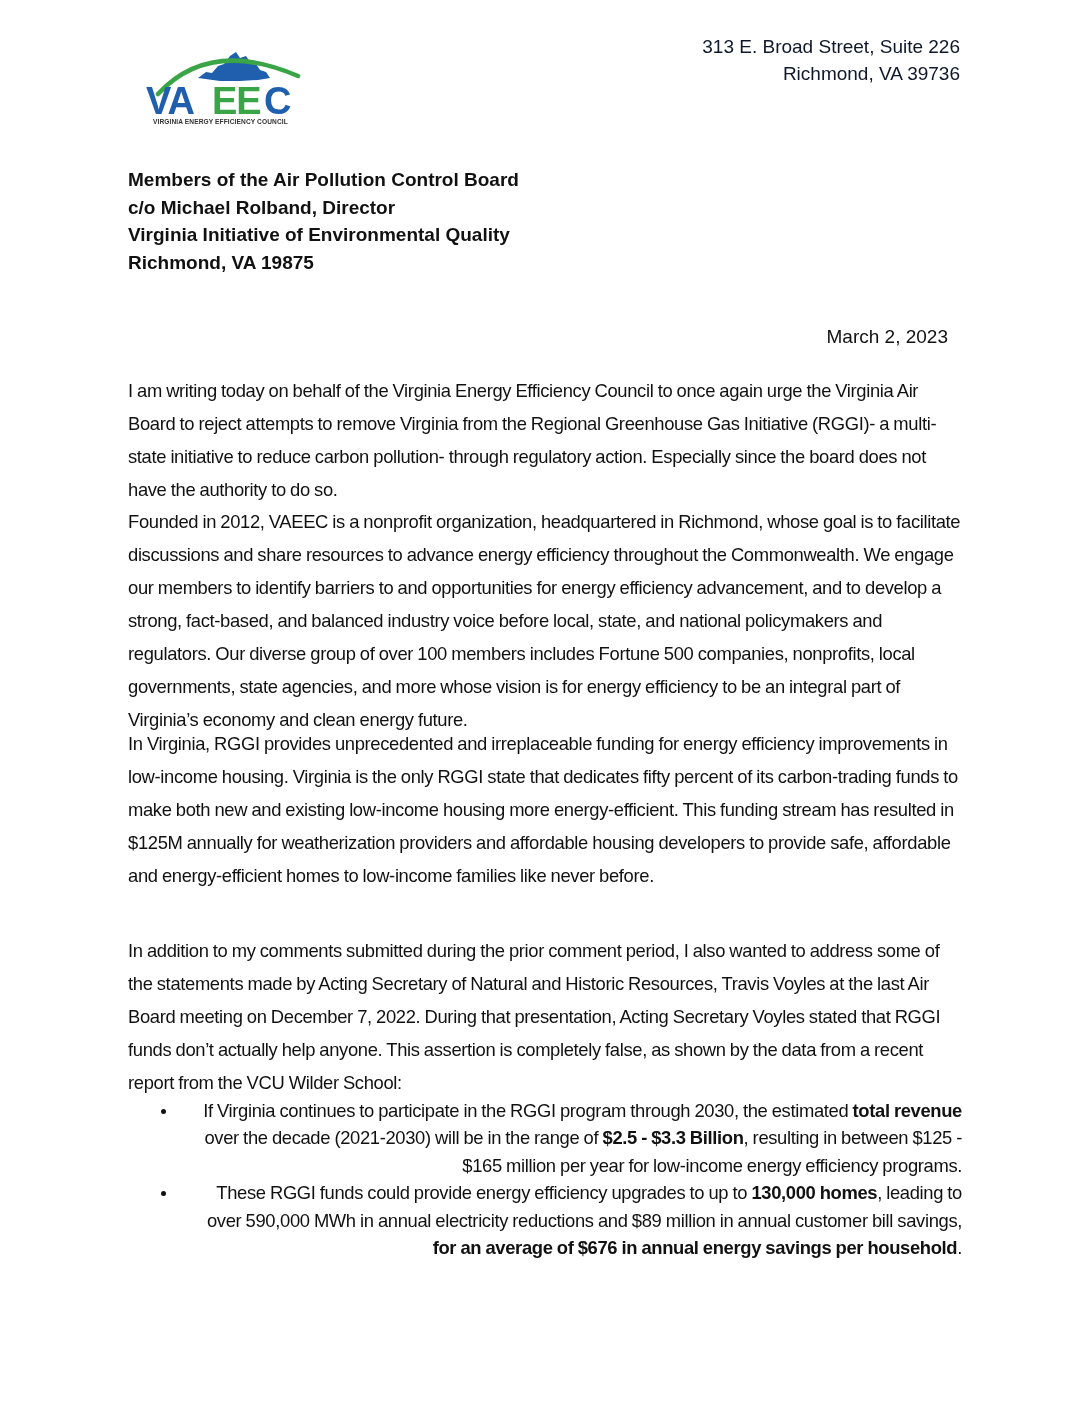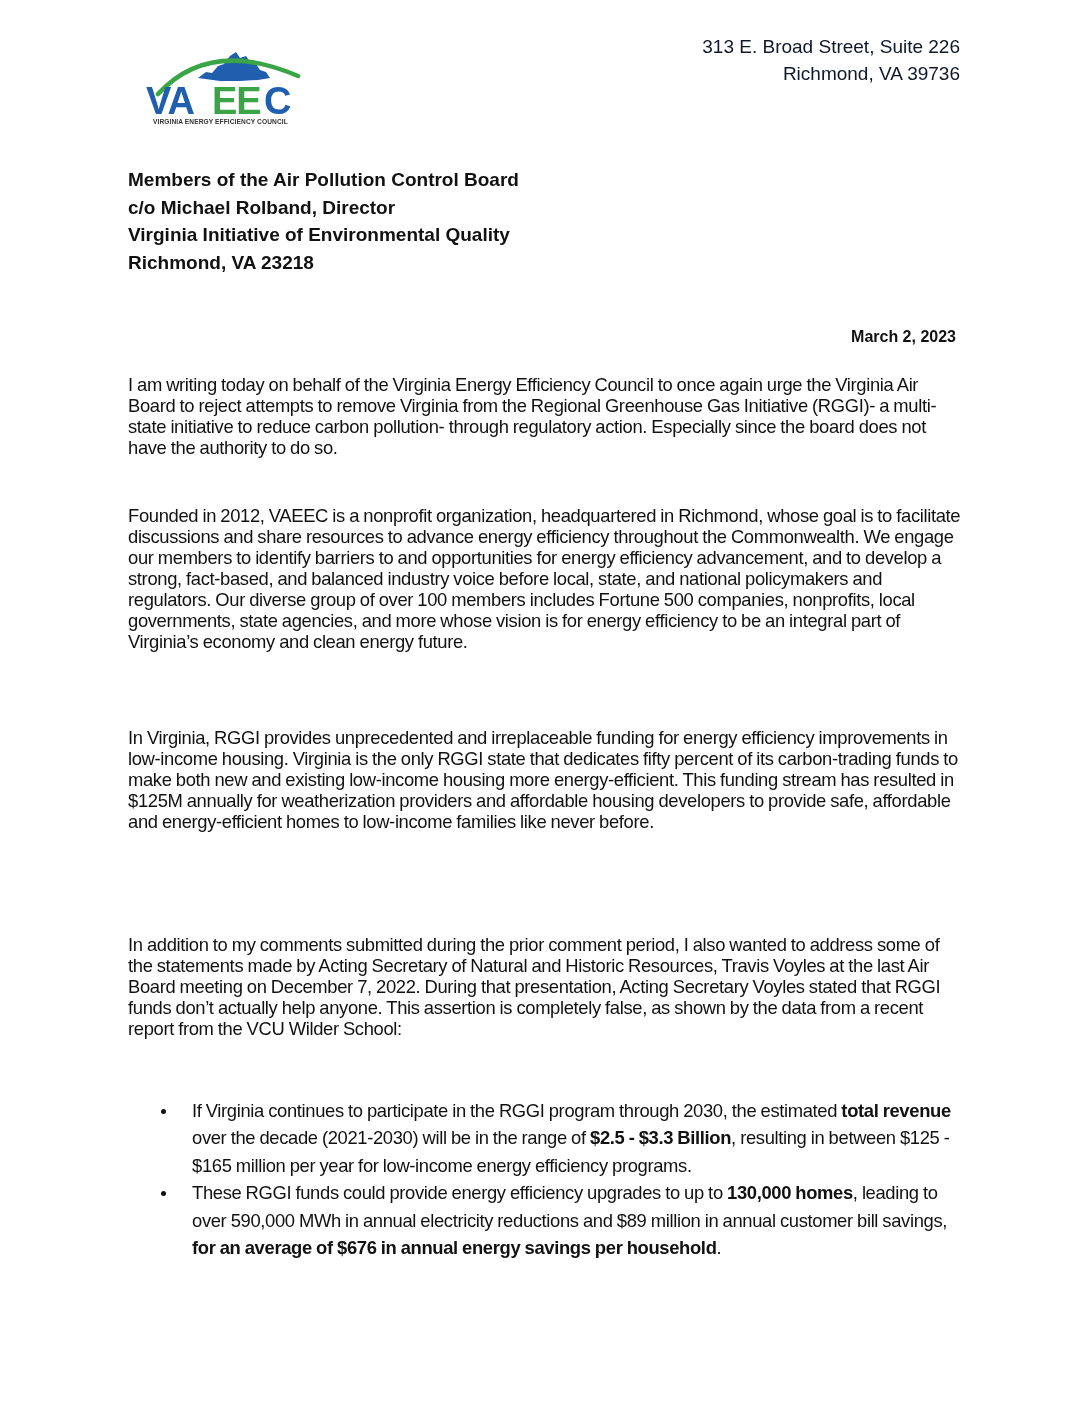--- a/index.html
+++ b/index.html
@@ -41,51 +41,51 @@
     .recipient {
       position: absolute;
       left: 128px;
       top: 166px;
       font-size: 19px;
       line-height: 27.5px;
     }
     .recipient div { white-space: nowrap; font-weight: bold; }
     .date {
       position: absolute;
-      right: 132px;
+      right: 140px;
       top: 323px;
-      font-size: 16px;
+      font-size: 19px;
       line-height: 27px;
-      font-weight: bold;
     }
     .body-text {
       position: absolute;
       left: 128px;
       width: 834px;
       font-size: 18.4px;
-      line-height: 21px;
+      line-height: 33px;
       letter-spacing: -0.35px;
       word-spacing: -0.5px;
     }
     .p1 { top: 374px; }
     .p2 { top: 505px; }
     .p3 { top: 727px; }
     .p4 { top: 916px; margin-top: 18px; }
     .bullets {
       position: absolute;
       left: 128px;
       top: 1097px;
       width: 834px;
       margin: 0;
       padding: 0;
       list-style: none;
       font-size: 18.4px;
       line-height: 27.4px;
       letter-spacing: -0.35px;
       word-spacing: -0.5px;
+      text-align: right;
     }
     .bullets li {
       position: relative;
       padding-left: 64px;
     }
     .bullets li .dot {
       position: absolute;
       left: 33px;
       top: 12px;
       width: 5px;
@@ -116,21 +116,21 @@
 
   <div class="sender-address">
     <div>313 E. Broad Street, Suite 226</div>
     <div>Richmond, VA 39736</div>
   </div>
 
   <div class="recipient">
     <div>Members of the Air Pollution Control Board</div>
     <div>c/o Michael Rolband, Director</div>
     <div>Virginia Initiative of Environmental Quality</div>
-    <div>Richmond, VA 23218</div>
+    <div>Richmond, VA 19875</div>
   </div>
 
   <div class="date">March 2, 2023</div>
 
   <div class="body-text p1">I am writing today on behalf of the Virginia Energy Efficiency Council to once again urge the Virginia Air Board to reject attempts to remove Virginia from the Regional Greenhouse Gas Initiative (RGGI)- a multi-state initiative to reduce carbon pollution- through regulatory action. Especially since the board does not have the authority to do so.</div>
   <div class="body-text p2">Founded in 2012, VAEEC is a nonprofit organization, headquartered in Richmond, whose goal is to facilitate discussions and share resources to advance energy efficiency throughout the Commonwealth. We engage our members to identify barriers to and opportunities for energy efficiency advancement, and to develop a strong, fact-based, and balanced industry voice before local, state, and national policymakers and regulators. Our diverse group of over 100 members includes Fortune 500 companies, nonprofits, local governments, state agencies, and more whose vision is for energy efficiency to be an integral part of Virginia’s economy and clean energy future.</div>
   <div class="body-text p3">In Virginia, RGGI provides unprecedented and irreplaceable funding for energy efficiency improvements in low-income housing. Virginia is the only RGGI state that dedicates fifty percent of its carbon-trading funds to make both new and existing low-income housing more energy-efficient. This funding stream has resulted in $125M annually for weatherization providers and affordable housing developers to provide safe, affordable and energy-efficient homes to low-income families like never before.</div>
   <div class="body-text p4">In addition to my comments submitted during the prior comment period, I also wanted to address some of the statements made by Acting Secretary of Natural and Historic Resources, Travis Voyles at the last Air Board meeting on December 7, 2022. During that presentation, Acting Secretary Voyles stated that RGGI funds don’t actually help anyone. This assertion is completely false, as shown by the data from a recent report from the VCU Wilder School:</div>
 
   <ul class="bullets">

